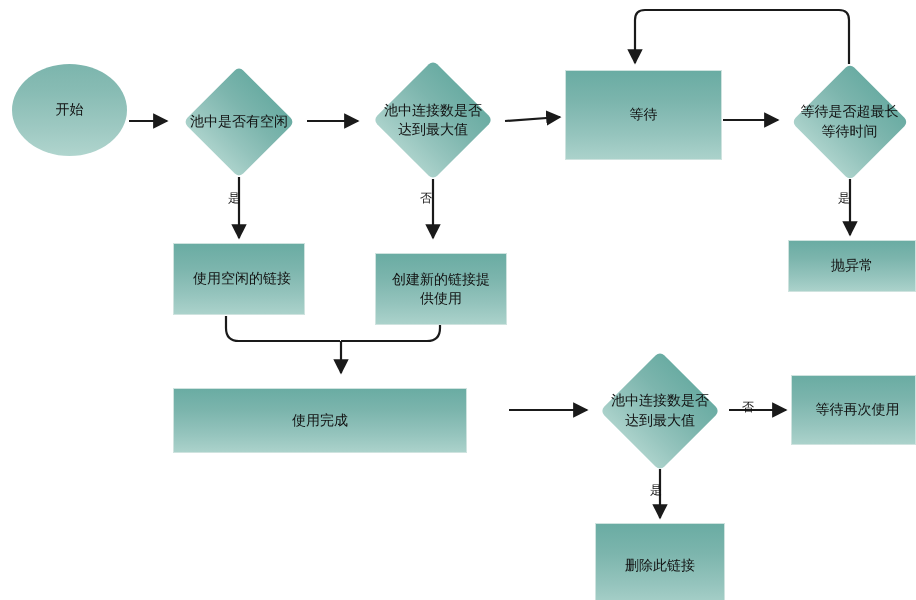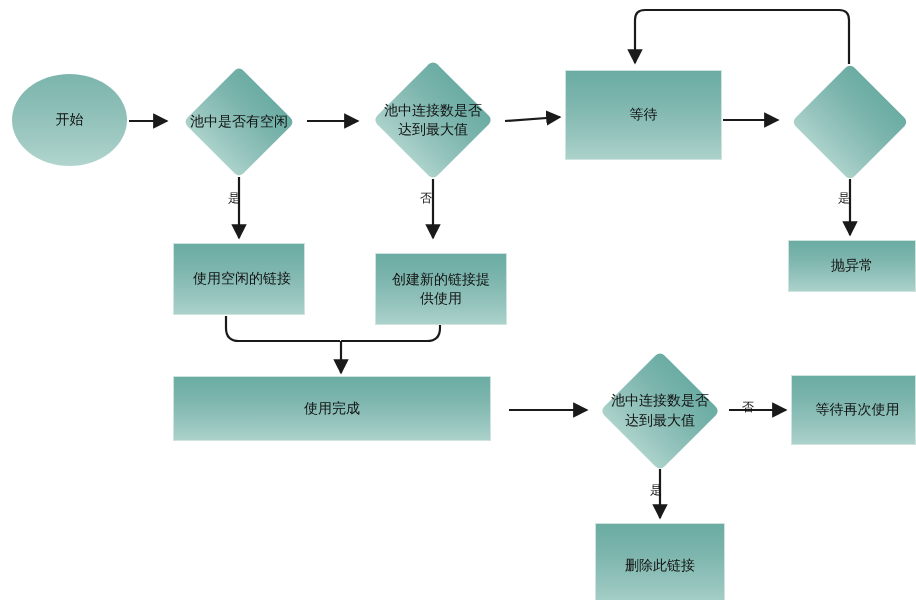--- a/index.html
+++ b/index.html
@@ -117,49 +117,51 @@
 
       <path d="M 509 410 L 587 410" marker-end="url(#arrow)"></path>
 
       <path d="M 729 410 L 786 410" marker-end="url(#arrow)"></path>
 
       <path d="M 660 469 L 660 518" marker-end="url(#arrow)"></path>
     </g>
   </svg>
 
   <div id="nodes-layer">
-      <div class="node ellipse" style="left: 12px; top: 74px; width: 115px; height: 92px;">
+      <div class="node ellipse" style="left: 12px; top: 64px; width: 115px; height: 92px;">
         <span class="lbl">开始</span>
       </div>
       <div class="node diamond" style="left: 172px; top: 68px; width: 134px; height: 108px;">
         <div class="dshape" style="width: 79px; height: 79px;"></div>
         <span class="lbl">池中是否有空闲</span>
       </div>
       <div class="node diamond" style="left: 363px; top: 62px; width: 140px; height: 116px;">
         <div class="dshape" style="width: 85px; height: 85px;"></div>
         <span class="lbl">池中连接数是否
 达到最大值</span>
       </div>
       <div class="node rect" style="left: 565px; top: 70px; width: 157px; height: 90px;">
         <span class="lbl">等待</span>
       </div>
       <div class="node diamond" style="left: 783px; top: 65px; width: 133px; height: 113px;">
         <div class="dshape" style="width: 83px; height: 83px;"></div>
+        <span class="lbl">等待是否超最长
+等待时间</span>
       </div>
       <div class="node rect" style="left: 173px; top: 243px; width: 132px; height: 72px; padding-left: 6px;">
         <span class="lbl">使用空闲的链接</span>
       </div>
       <div class="node rect" style="left: 375px; top: 253px; width: 132px; height: 72px;">
         <span class="lbl">创建新的链接提
 供使用</span>
       </div>
       <div class="node rect" style="left: 788px; top: 240px; width: 128px; height: 52px;">
         <span class="lbl">抛异常</span>
       </div>
-      <div class="node rect" style="left: 173px; top: 376px; width: 318px; height: 65px;">
+      <div class="node rect" style="left: 173px; top: 388px; width: 294px; height: 65px;">
         <span class="lbl">使用完成</span>
       </div>
       <div class="node diamond" style="left: 592px; top: 353px; width: 136px; height: 115px;">
         <div class="dshape" style="width: 85px; height: 85px;"></div>
         <span class="lbl">池中连接数是否
 达到最大值</span>
       </div>
       <div class="node rect" style="left: 791px; top: 375px; width: 125px; height: 70px; padding-left: 8px;">
         <span class="lbl">等待再次使用</span>
       </div>

